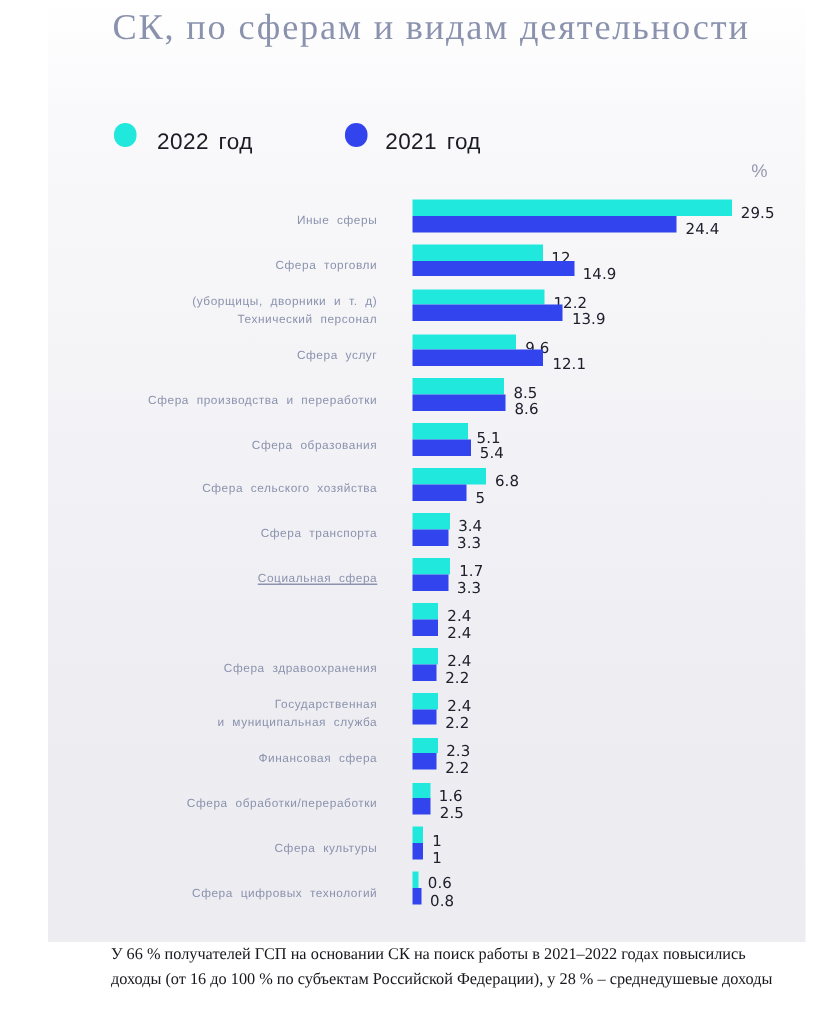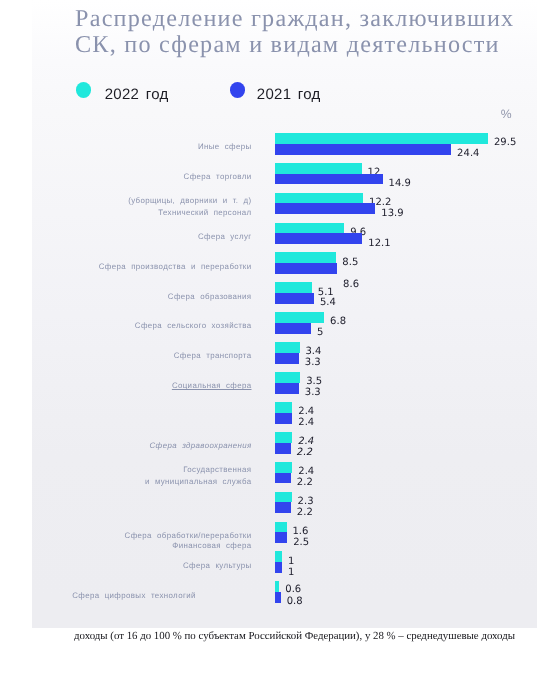--- a/index.html
+++ b/index.html
@@ -26,21 +26,20 @@
   .vlabel{position:absolute;font-family:"DejaVu Sans",sans-serif;font-size:10px;color:#20202e;letter-spacing:0.05px;line-height:12px;}
   #footer{position:absolute;left:74px;top:628px;width:470px;text-align:left;
           font-family:"Liberation Serif",serif;font-size:10.85px;line-height:16.9px;color:#17171c;white-space:nowrap;}
 </style>
 </head>
 <body>
 
 <div id="root">
   <div id="panel"></div>
   <div id="title">
-    <div>Распределение граждан, заключивших</div>
     <div>СК, по сферам и видам деятельности</div>
   </div>
 
   <div id="legend">
     <span class="lg-dot" style="left:0px;background:#20e8dc;"></span>
     <span class="lg-txt" style="left:28.5px;">2022 год</span>
     <span class="lg-dot" style="left:153.4px;background:#3244ee;"></span>
     <span class="lg-txt" style="left:180.6px;">2021 год</span>
   </div>
 
@@ -84,21 +83,21 @@
         <div class="bar b" style="top: 10.9px; width: 87.362px; background: rgb(50, 68, 238);"></div>
         <div class="vlabel" style="left: 368.262px; top: 15.2px;">12.1</div>
       </div>
       <div class="row" style="top: 252.4px; height: 21.8px;">
         <div class="ylabel" style="top: 8.3px;">
           <div>Сфера производства и переработки</div>
         </div>
         <div class="bar c" style="top: 0px; width: 61.37px; background: rgb(32, 232, 220);"></div>
         <div class="vlabel" style="left: 342.27px; top: 4.3px;">8.5</div>
         <div class="bar b" style="top: 10.9px; width: 62.092px; background: rgb(50, 68, 238);"></div>
-        <div class="vlabel" style="left: 342.992px; top: 15.2px; margin-top: 11px;">8.6</div>
+        <div class="vlabel" style="left: 342.992px; top: 15.2px;">8.6</div>
       </div>
       <div class="row" style="top: 282.3px; height: 21.8px;">
         <div class="ylabel" style="top: 8.3px;">
           <div>Сфера образования</div>
         </div>
         <div class="bar c" style="top: 0px; width: 36.822px; background: rgb(32, 232, 220);"></div>
         <div class="vlabel" style="left: 317.722px; top: 4.3px;">5.1</div>
         <div class="bar b" style="top: 10.9px; width: 38.988px; background: rgb(50, 68, 238);"></div>
         <div class="vlabel" style="left: 319.888px; top: 15.2px;">5.4</div>
       </div>
@@ -118,51 +117,51 @@
         <div class="bar c" style="top: 0px; width: 24.548px; background: rgb(32, 232, 220);"></div>
         <div class="vlabel" style="left: 305.448px; top: 4.3px;">3.4</div>
         <div class="bar b" style="top: 10.9px; width: 23.826px; background: rgb(50, 68, 238);"></div>
         <div class="vlabel" style="left: 304.726px; top: 15.2px;">3.3</div>
       </div>
       <div class="row" style="top: 372px; height: 21.8px;">
         <div class="ylabel" style="top: 8.3px; text-decoration: underline;">
           <div>Социальная сфера</div>
         </div>
         <div class="bar c" style="top: 0px; width: 25.27px; background: rgb(32, 232, 220);"></div>
-        <div class="vlabel" style="left: 306.17px; top: 4.3px;">3.5</div>
+        <div class="vlabel" style="left: 306.17px; top: 4.3px;">1.7</div>
         <div class="bar b" style="top: 10.9px; width: 23.826px; background: rgb(50, 68, 238);"></div>
         <div class="vlabel" style="left: 304.726px; top: 15.2px;">3.3</div>
       </div>
       <div class="row" style="top: 401.9px; height: 21.8px;">
         <div class="bar c" style="top: 0px; width: 17.328px; background: rgb(32, 232, 220);"></div>
         <div class="vlabel" style="left: 298.228px; top: 4.3px;">2.4</div>
         <div class="bar b" style="top: 10.9px; width: 17.328px; background: rgb(50, 68, 238);"></div>
         <div class="vlabel" style="left: 298.228px; top: 15.2px;">2.4</div>
       </div>
-      <div class="row" style="top: 431.8px; height: 21.8px; font-style: italic;">
+      <div class="row" style="top: 431.8px; height: 21.8px;">
         <div class="ylabel" style="top: 8.3px;">
           <div>Сфера здравоохранения</div>
         </div>
         <div class="bar c" style="top: 0px; width: 17.328px; background: rgb(32, 232, 220);"></div>
         <div class="vlabel" style="left: 298.228px; top: 4.3px;">2.4</div>
         <div class="bar b" style="top: 10.9px; width: 15.884px; background: rgb(50, 68, 238);"></div>
         <div class="vlabel" style="left: 296.784px; top: 15.2px;">2.2</div>
       </div>
       <div class="row" style="top: 461.7px; height: 21.8px;">
         <div class="ylabel" style="top: 2.6px; text-align: right;">
           <div>Государственная</div>
           <div>и муниципальная служба</div>
         </div>
         <div class="bar c" style="top: 0px; width: 17.328px; background: rgb(32, 232, 220);"></div>
         <div class="vlabel" style="left: 298.228px; top: 4.3px;">2.4</div>
         <div class="bar b" style="top: 10.9px; width: 15.884px; background: rgb(50, 68, 238);"></div>
         <div class="vlabel" style="left: 296.784px; top: 15.2px;">2.2</div>
       </div>
       <div class="row" style="top: 491.6px; height: 21.8px;">
-        <div class="ylabel" style="top: 8.3px; margin-top: 40px;">
+        <div class="ylabel" style="top: 8.3px;">
           <div>Финансовая сфера</div>
         </div>
         <div class="bar c" style="top: 0px; width: 16.606px; background: rgb(32, 232, 220);"></div>
         <div class="vlabel" style="left: 297.506px; top: 4.3px;">2.3</div>
         <div class="bar b" style="top: 10.9px; width: 15.884px; background: rgb(50, 68, 238);"></div>
         <div class="vlabel" style="left: 296.784px; top: 15.2px;">2.2</div>
       </div>
       <div class="row" style="top: 521.5px; height: 21.8px;">
         <div class="ylabel" style="top: 8.3px;">
           <div>Сфера обработки/переработки</div>
@@ -175,26 +174,27 @@
       <div class="row" style="top: 551.4px; height: 21.8px;">
         <div class="ylabel" style="top: 8.3px;">
           <div>Сфера культуры</div>
         </div>
         <div class="bar c" style="top: 0px; width: 7.22px; background: rgb(32, 232, 220);"></div>
         <div class="vlabel" style="left: 288.12px; top: 4.3px;">1</div>
         <div class="bar b" style="top: 10.9px; width: 7.22px; background: rgb(50, 68, 238);"></div>
         <div class="vlabel" style="left: 288.12px; top: 15.2px;">1</div>
       </div>
       <div class="row" style="top: 581.3px; height: 21.8px;">
-        <div class="ylabel" style="top: 8.3px; text-align: center;">
+        <div class="ylabel" style="top: 8.3px;">
           <div>Сфера цифровых технологий</div>
         </div>
         <div class="bar c" style="top: 0px; width: 4.332px; background: rgb(32, 232, 220);"></div>
         <div class="vlabel" style="left: 285.232px; top: 3px;">0.6</div>
         <div class="bar b" style="top: 10.9px; width: 5.776px; background: rgb(50, 68, 238);"></div>
         <div class="vlabel" style="left: 286.676px; top: 15.2px;">0.8</div>
       </div>
     </div>
 
   <div id="footer">
+    <div>У 66 % получателей ГСП на основании СК на поиск работы в 2021–2022 годах повысились</div>
     <div>доходы (от 16 до 100 % по субъектам Российской Федерации), у 28 % – среднедушевые доходы</div>
   </div>
 </div>
 
 </body></html>

